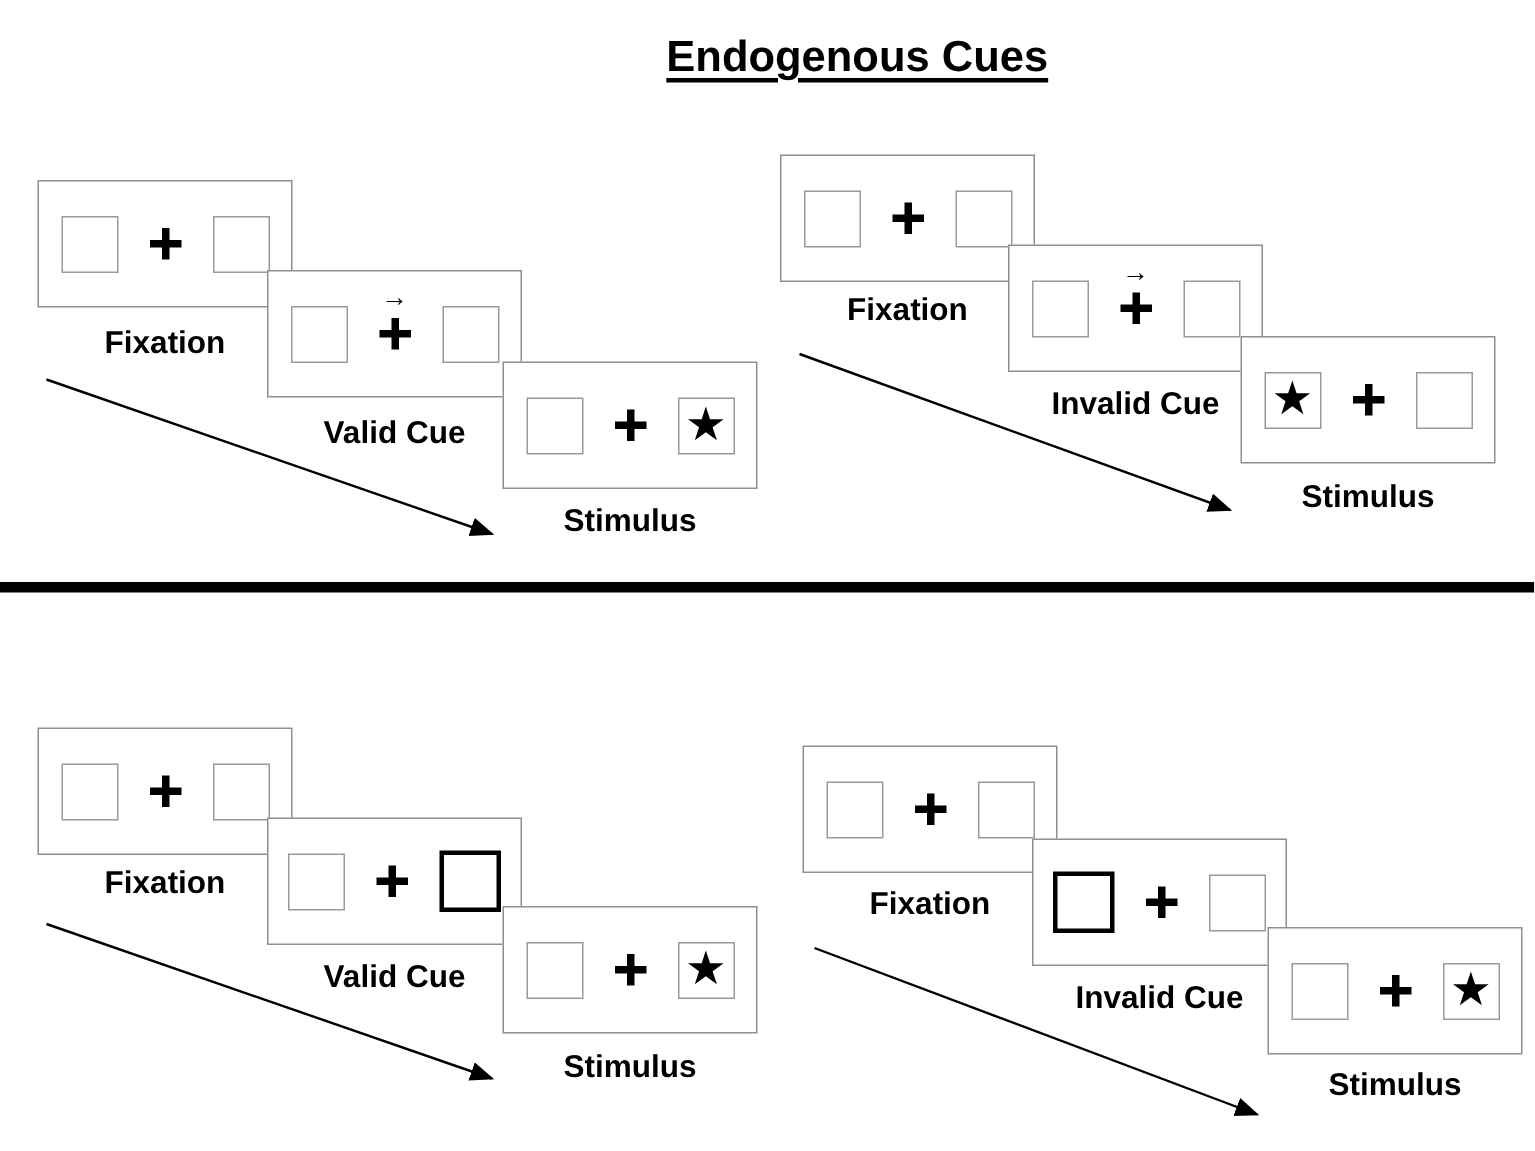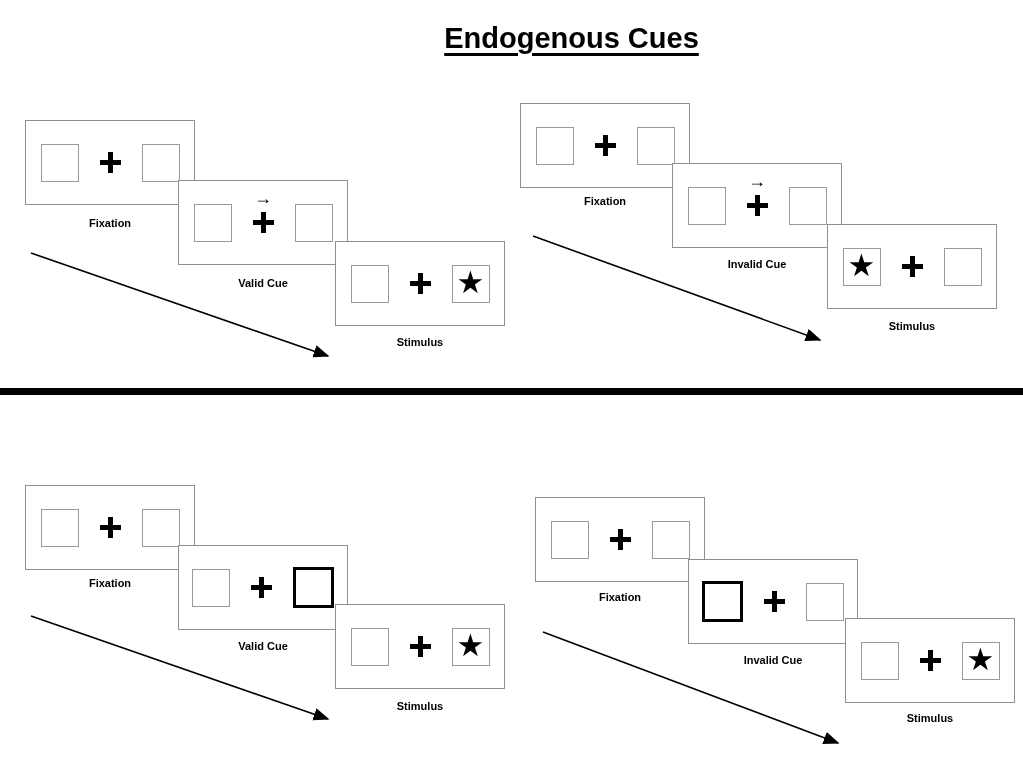--- a/index.html
+++ b/index.html
@@ -98,21 +98,21 @@
     top: -23px;
     font-size: 18px;
     font-weight: bold;
     color: #000;
     line-height: 1;
   }
   .label {
     position: absolute;
     width: 170px;
     text-align: center;
-    font-size: 11px;
+    font-size: 21px;
     font-weight: bold;
     color: #000;
     z-index: 3;
   }
   .arrows {
     position: absolute;
     left: 0;
     top: 0;
     z-index: 1;
   }

